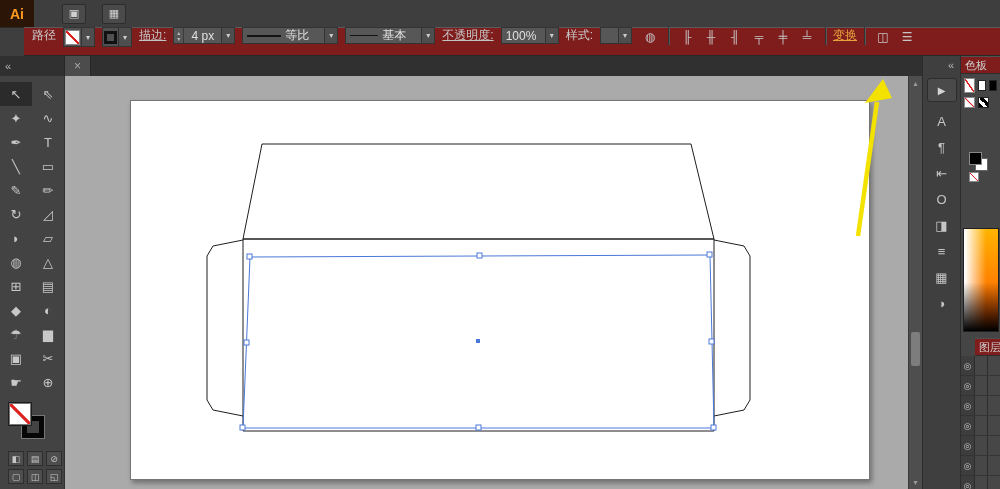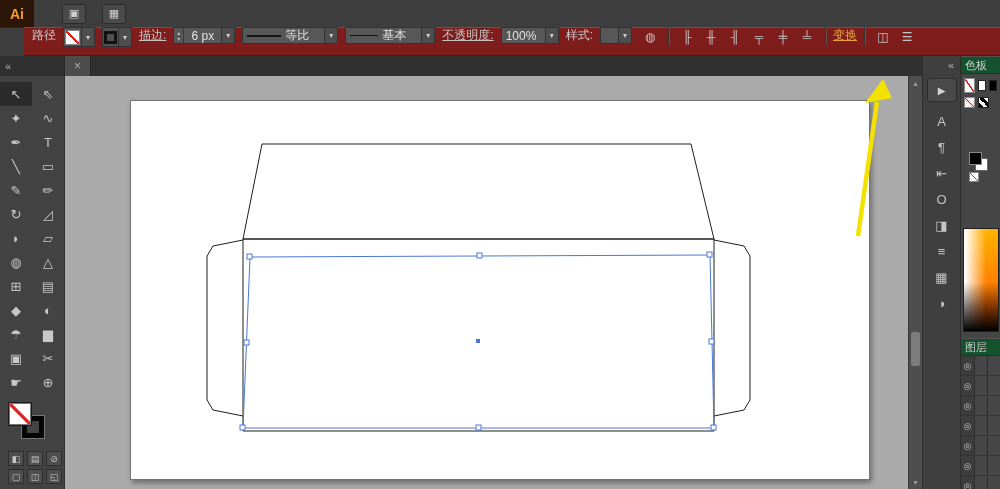--- a/index.html
+++ b/index.html
@@ -86,37 +86,37 @@
   #dockstrip{position:absolute;left:922px;top:56px;width:38px;height:433px;background:#3f3f3f;
     border-left:1px solid #2d2d2d;box-sizing:border-box;display:flex;flex-direction:column;align-items:center;}
   #dockstrip .chev{height:18px;color:#b5b5b5;font-size:11px;display:flex;align-items:center;align-self:flex-end;padding-right:6px;}
   .expand-btn{width:28px;height:22px;background:#4a4a4a;border:1px solid #2c2c2c;border-radius:3px;
     color:#d5d5d5;font-size:10px;display:flex;align-items:center;justify-content:center;margin:4px 0 6px 0;}
   .dock-icon{width:28px;height:20px;margin:3px 0;color:#c5c5c5;font-size:13px;
     display:flex;align-items:center;justify-content:center;}
 
   #rightpanel{position:absolute;left:960px;top:56px;width:40px;height:433px;background:#454545;
     border-left:1px solid #2d2d2d;box-sizing:border-box;font-size:11px;}
-  .panel-header{height:16px;background:#14532d;color:#cfcfcf;display:flex;align-items:center;
+  .panel-header{height:16px;background:#7f1d1d;color:#cfcfcf;display:flex;align-items:center;
     padding:0 4px;border-bottom:1px solid #2d2d2d;border-top:1px solid #515151;white-space:nowrap;overflow:hidden;}
   .swatch-body{height:48px;padding:4px 3px;box-sizing:border-box;}
   .swrow{display:flex;gap:3px;margin-bottom:4px;align-items:center;}
   .sw-sm{width:9px;height:9px;border:1px solid #222;}
   .sw-white{background:#fff;} .sw-black{background:#000;}
   .sw-reg{background:linear-gradient(45deg,#000 25%,#fff 25%,#fff 50%,#000 50%,#000 75%,#fff 75%);}
   .cp-widget{position:relative;height:30px;margin:30px 0 0 8px;}
   .cp-fill{position:absolute;left:0;top:0;width:11px;height:11px;background:#000;border:1px solid #888;}
   .cp-stroke{position:absolute;left:6px;top:6px;width:11px;height:11px;background:#fff;border:1px solid #666;}
   .cp-none{position:absolute;left:0;top:20px;width:8px;height:8px;}
   .spectrum{width:36px;height:104px;margin:46px auto 0 auto;border:1px solid #1f1f1f;box-sizing:border-box;
     background:
       linear-gradient(to bottom, rgba(0,0,0,0) 52%, #000 100%),
       linear-gradient(to right, #fff 2%, rgba(255,255,255,0) 65%),
       linear-gradient(to bottom, #ffb400, #ff5400);}
-  .layers-header{margin-top:6px;}
+  .layers-header{margin-top:6px;margin-left:14px;}
   .layer-row{height:19px;border-bottom:1px solid #343434;background:#474747;display:flex;align-items:stretch;}
   .eye-cell{width:13px;display:flex;align-items:center;justify-content:center;color:#c0c0c0;
     font-size:9px;background:#3d3d3d;border-right:1px solid #2d2d2d;}
   .thumb-cell{width:12px;border-right:1px solid #2d2d2d;}
 </style>
 </head>
 <body>
 
 <div id="root">
 
@@ -138,21 +138,21 @@
     <div class="swatch-btn">
       <span class="stroke-ind"></span>
       <span class="caret">▾</span>
     </div>
     <a class="link">描边:</a>
     <div class="field" style="width:62px">
       <span class="spin">
           <span>▴</span>
           <span>▾</span>
         </span>
-      <span style="flex:1;text-align:center">6 px</span>
+      <span style="flex:1;text-align:center">4 px</span>
       <span class="caret">▾</span>
     </div>
     <div class="field" style="width:96px">
       <span class="line-prev" style="width:34px;margin:0 4px"></span>
       <span style="flex:1">等比</span>
       <span class="caret">▾</span>
     </div>
     <div class="field" style="width:90px">
       <span class="line-prev" style="width:28px;margin:0 4px;border-top-width:1px"></span>
       <span style="flex:1">基本</span>

